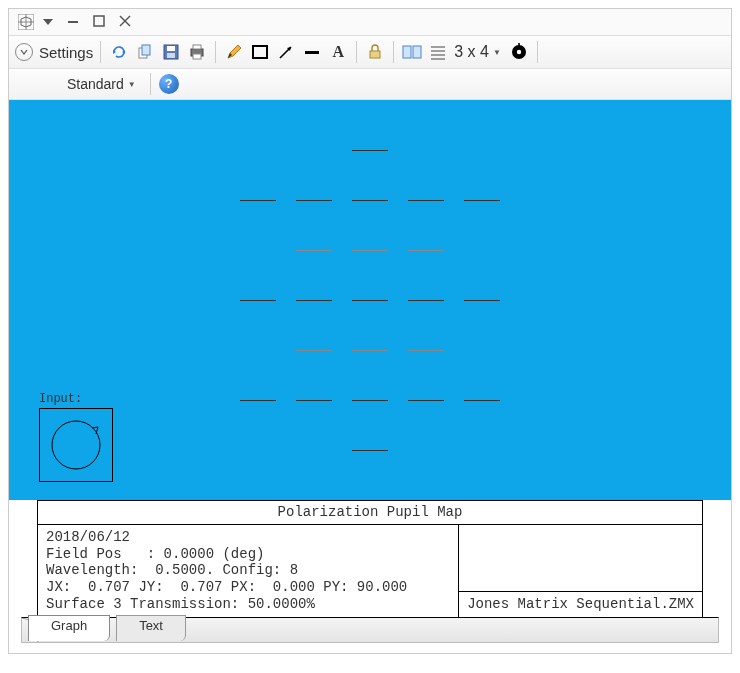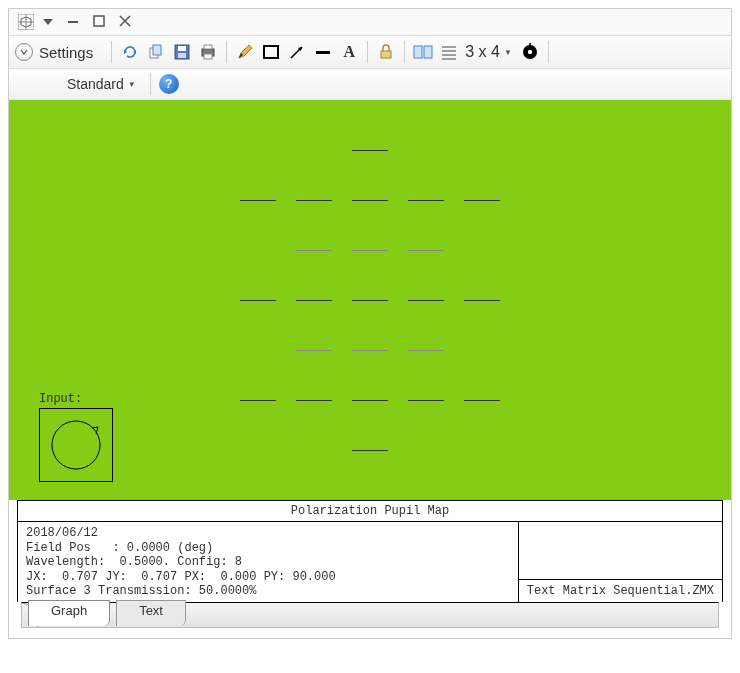--- a/index.html
+++ b/index.html
@@ -46,21 +46,21 @@
     padding: 4px 6px;
     gap: 4px;
     background: linear-gradient(#fdfdfd,#f2f2f2);
     border-bottom: 1px solid #e0e0e0;
   }
   .chev-circle {
     width:18px; height:18px; border:1px solid #888; border-radius:50%;
     display:flex; align-items:center; justify-content:center;
     font-size:10px; color:#555; margin-right:4px; cursor:pointer;
   }
-  .settings-label { font-size:15px; color:#333; margin-right:12px; }
+  .settings-label { font-size:15px; color:#333; margin-right:1px; }
   .sep { width:1px; height:22px; background:#ccc; margin:0 4px; }
   .tbtn {
     width:24px; height:24px;
     display:flex; align-items:center; justify-content:center;
     cursor:pointer; border-radius:2px;
   }
   .dropdown-btn {
     display:flex; align-items:center;
     padding:2px 6px; cursor:pointer;
     font-size:14px; color:#333;margin-left:46px;
@@ -71,21 +71,21 @@
     width:20px; height:20px; border-radius:50%;
     background: radial-gradient(circle at 30% 30%, #6bb3ff, #1a5fb4);
     color:#fff; display:flex; align-items:center; justify-content:center;
     font-size:12px; font-weight:bold; cursor:pointer;
   }
 
   .canvas-area {
     position: relative;
     width: 100%;
     height: 400px;
-    background: #84cc16;
+    background: #0ea5e9;
   }
   .pupil-grid {
     position:absolute;
     left: 50%; top: 50%;
     transform: translate(-50%, -50%);
     display:grid;
     grid-template-columns: repeat(7, 56px);
     grid-template-rows: repeat(7, 50px);
     justify-items:center; align-items:center;
   }
@@ -95,23 +95,23 @@
     position:absolute; left:30px; bottom:18px;
     font-family: "Courier New", monospace; font-size:12px;
   }
   .input-sq {
     width:74px; height:74px; border:1px solid #000;
     display:flex; align-items:center; justify-content:center; margin-top:2px;
   }
 
   .info-table {
     border:1px solid #000; border-bottom:none;
-    margin: 0 8px;
+    margin: 0 28px;
     font-family:"Courier New", monospace;
-    font-size:12px;
+    font-size:14px;
     line-height:1.2;
   }
   .info-title {
     text-align:center; padding:3px 0; border-bottom:1px solid #000;
   }
   .info-row { display:flex; }
   .info-left {
     flex: 3; padding:4px 8px; border-right:1px solid #000;
     white-space:pre;
   }
@@ -370,21 +370,21 @@
   <div class="info-table">
     <div class="info-title">Polarization Pupil Map</div>
     <div class="info-row">
       <div class="info-left"><span>2018/06/12</span>
 <span>Field Pos   : 0.0000 (deg)</span>
 <span>Wavelength:  0.5000. Config: 8</span>
 <span>JX:  0.707 JY:  0.707 PX:  0.000 PY: 90.000</span>
 <span>Surface 3 Transmission: 50.0000%</span></div>
       <div class="info-right">
         <div class="info-right-top"></div>
-        <div class="info-right-bot">Text Matrix Sequential.ZMX</div>
+        <div class="info-right-bot">Jones Matrix Sequential.ZMX</div>
       </div>
     </div>
   </div>
 
   <div class="tab-strip">
     <span class="tab-leading">
       <svg width="18" height="26">
           <path d="M0 0 Q12 0 16 24" fill="none" stroke="#999"></path>
         </svg>
     </span>

